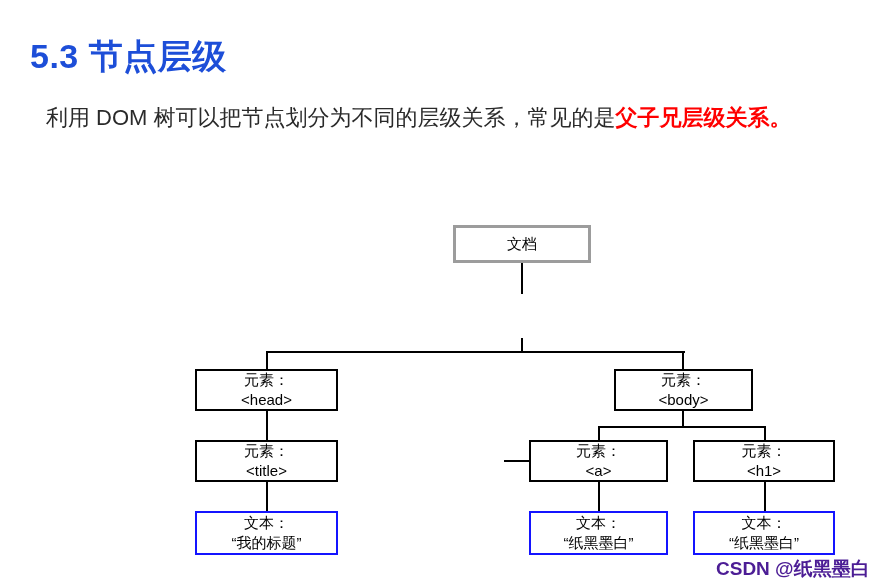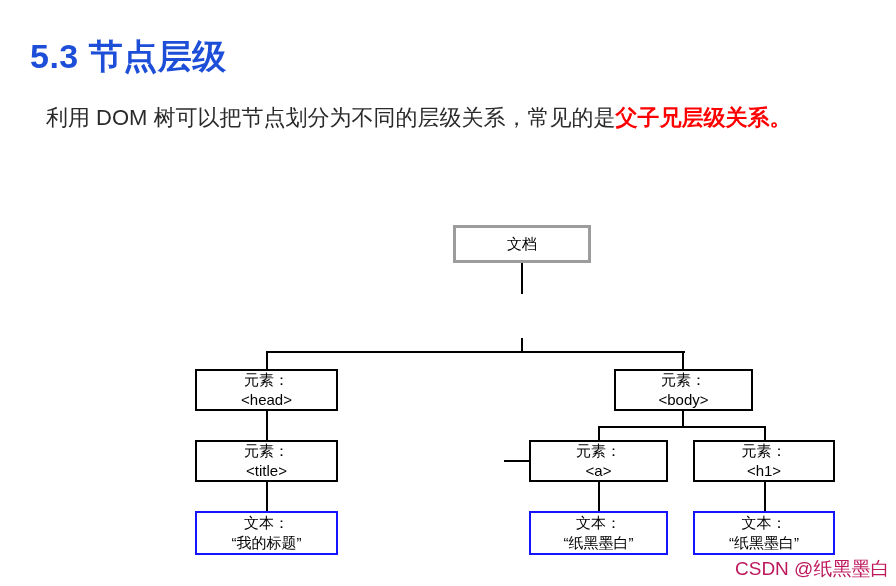--- a/index.html
+++ b/index.html
@@ -38,23 +38,24 @@
     font-size:15px;line-height:20px;color:#000000;
     text-align:center;
   }
   .node-doc{border:3px solid #9c9c9c;}
   .node-attr{border-color:#f81c1c;}
   .node-text{border-color:#1414ff;}
   .cl{position:absolute;background:#000000;}
   .cl.v{width:2px;}
   .cl.h{height:2px;}
   .watermark{
-    position:absolute;left:735px;top:556px;
-    font-size:19px;color:#be185d;
+    position:absolute;left:716px;top:556px;
+    font-size:19px;color:#4c1d95;
     white-space:nowrap;
+    font-weight:bold;
   }
 </style>
 </head>
 <body>
 
 <h1 class="heading">5.3 节点层级</h1>
 
 <p class="para"><span>利用 DOM 树可以把节点划分为不同的层级关系，常见的是</span><span class="hl">父子兄层级关系。</span></p>
 
 <div class="diagram">

